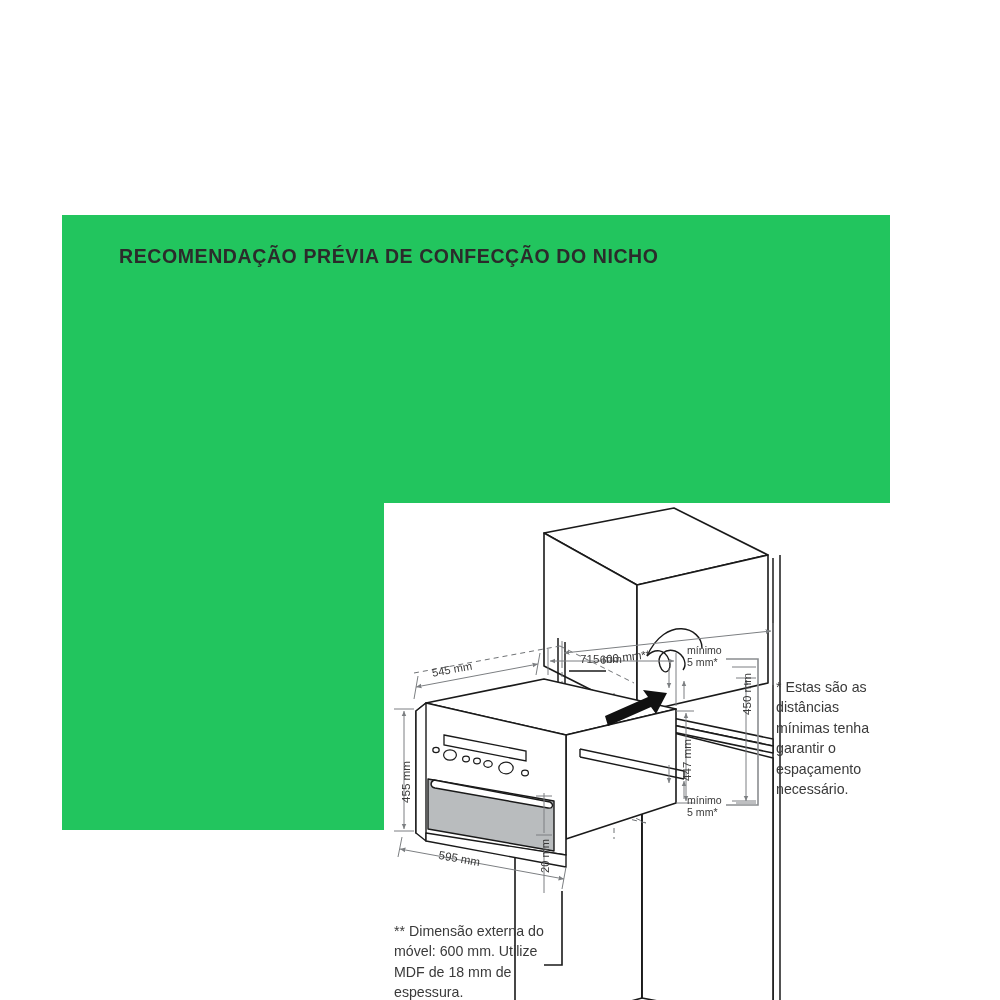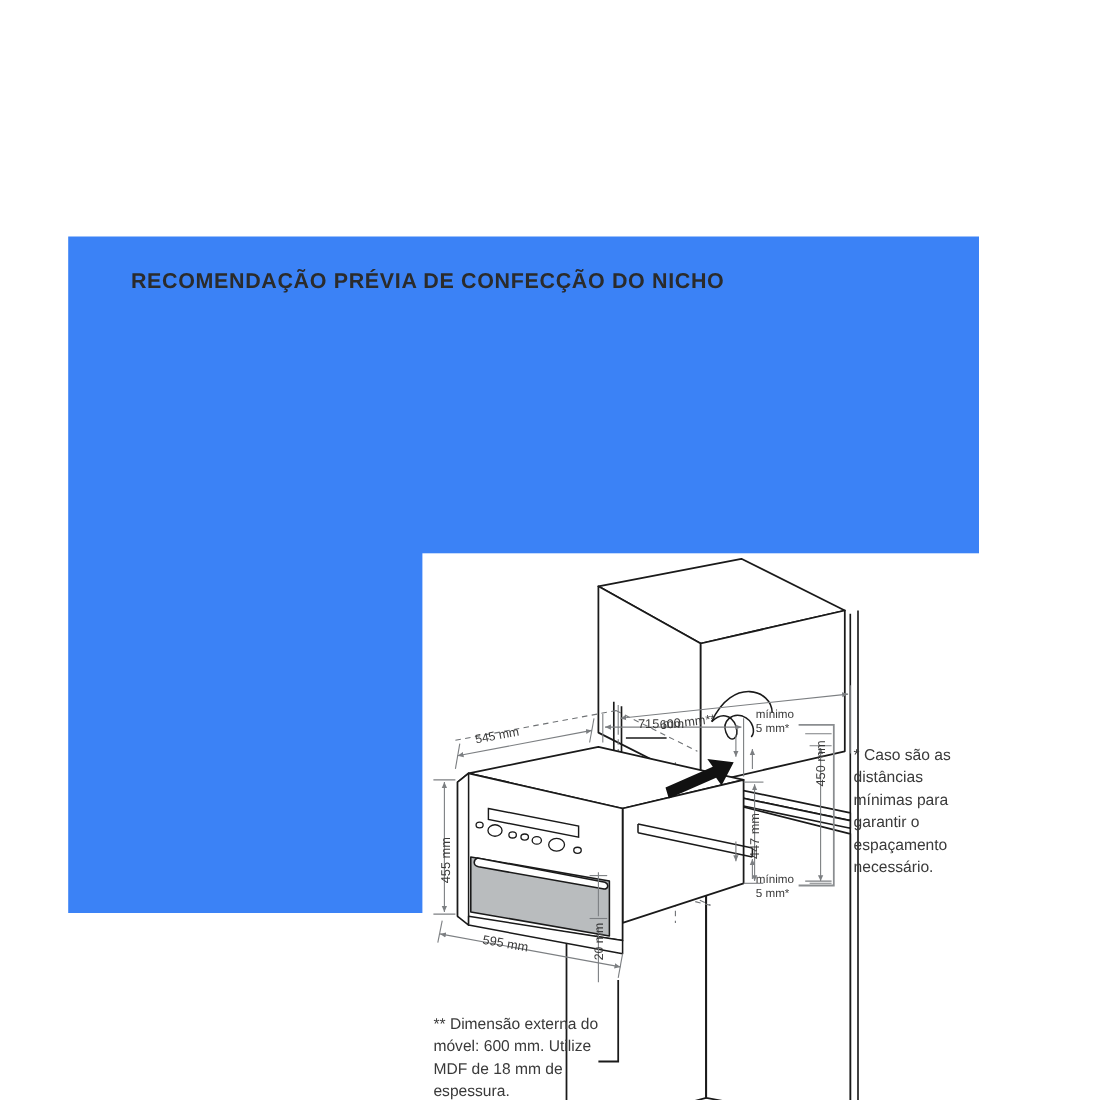--- a/index.html
+++ b/index.html
@@ -20,21 +20,21 @@
     background: #ffffff;
     overflow: hidden;
   }
   
   #panel {
     position: absolute;
     left: 62px;
     top: 215px;
     width: 828px;
     height: 615px;
-    background: #3b82f6;
+    background: #22c55e;
   }
   #panel-title {
     position: absolute;
     left: 57px;
     top: 30px;
     font-size: 19.5px;
     font-weight: bold;
     letter-spacing: 0.6px;
     color: #2b2b2b;
     white-space: nowrap;
@@ -257,19 +257,19 @@
       <div class="lbl" style="left:56px; top:345px; font-size:11.6px; transform:rotate(10deg); transform-origin:left top;">595 mm</div>
 
       <div class="lbl" style="left:155px; top:370px; font-size:11.2px; transform:rotate(-90deg); transform-origin:left top;">20 mm</div>
 
       <div class="lbl" style="left:303px; top:141px; font-size:10.6px; line-height:12.4px;">mínimo
 5 mm*</div>
 
       <div class="lbl" style="left:303px; top:291px; font-size:10.6px; line-height:12.4px;">mínimo
 5 mm*</div>
 
-      <div class="lbl" id="note-star">* Caso são as distâncias mínimas para garantir o espaçamento necessário.</div>
+      <div class="lbl" id="note-star">* Estas são as distâncias mínimas tenha garantir o espaçamento necessário.</div>
 
       <div class="lbl" id="note-dstar">** Dimensão externa do móvel: 600 mm. Utilize MDF de 18 mm de espessura.</div>
 
     </div>
   </div>
 </div>
 
 </body></html>

